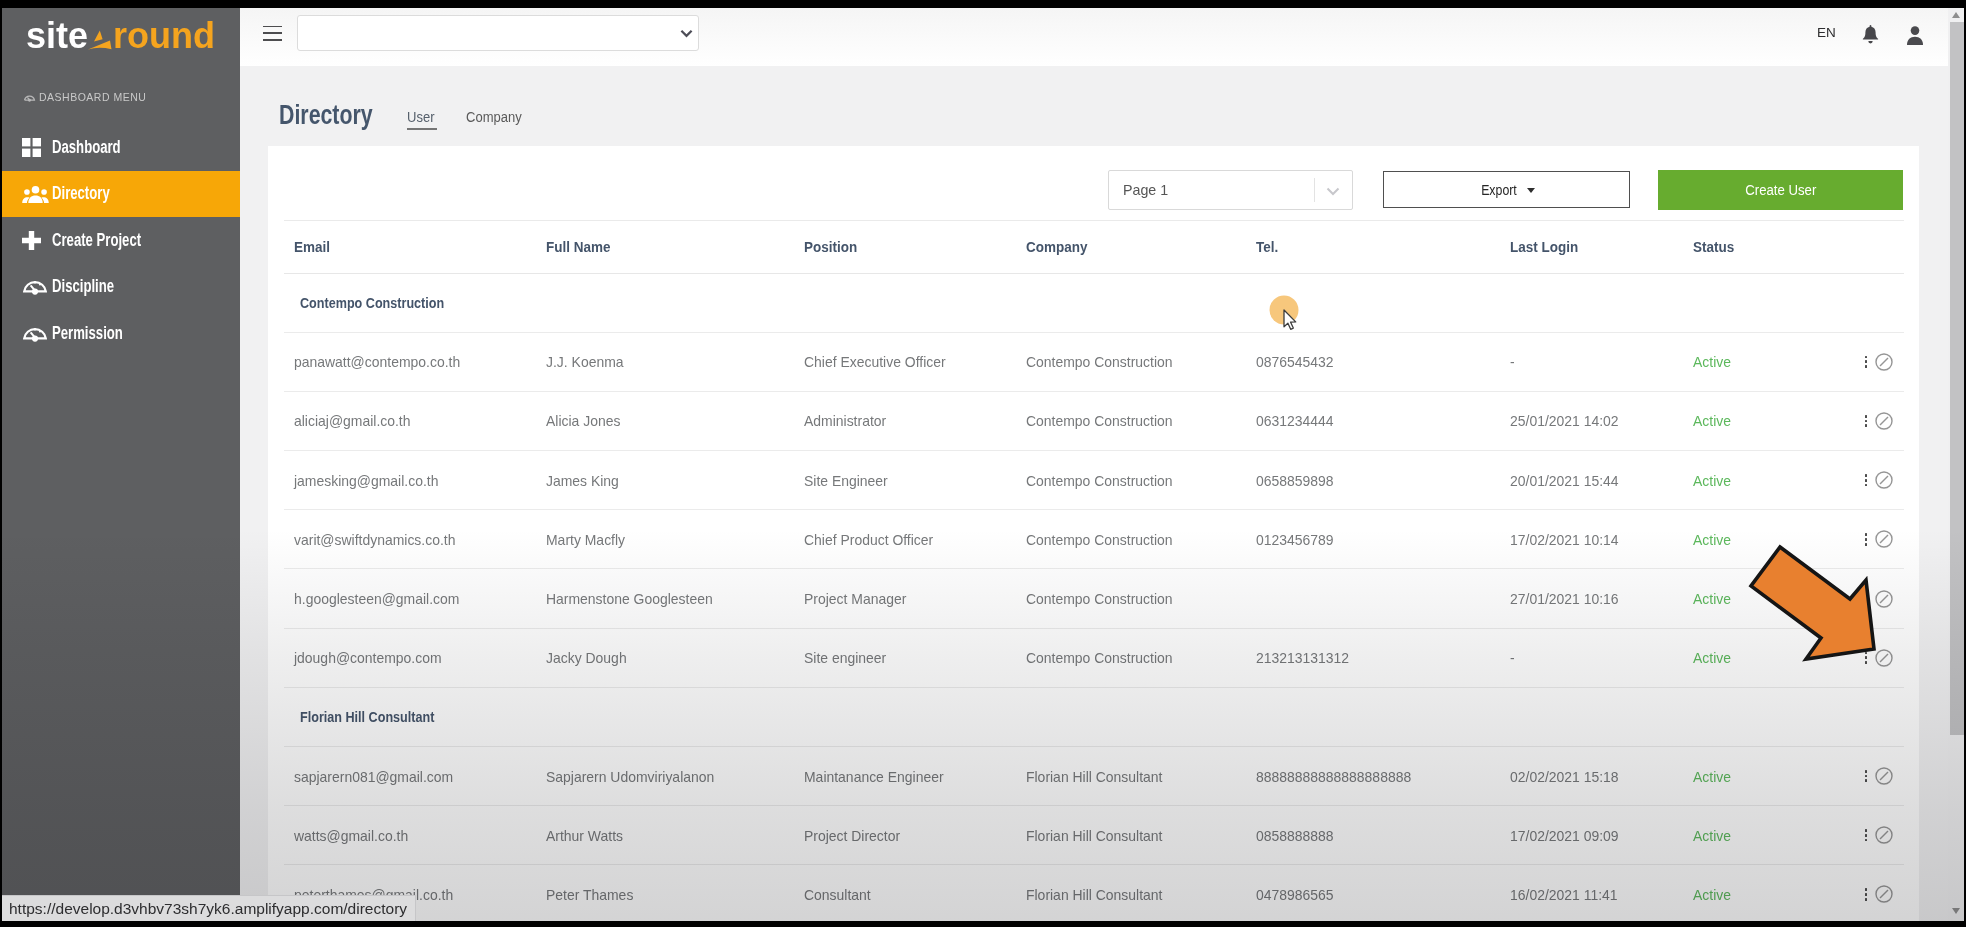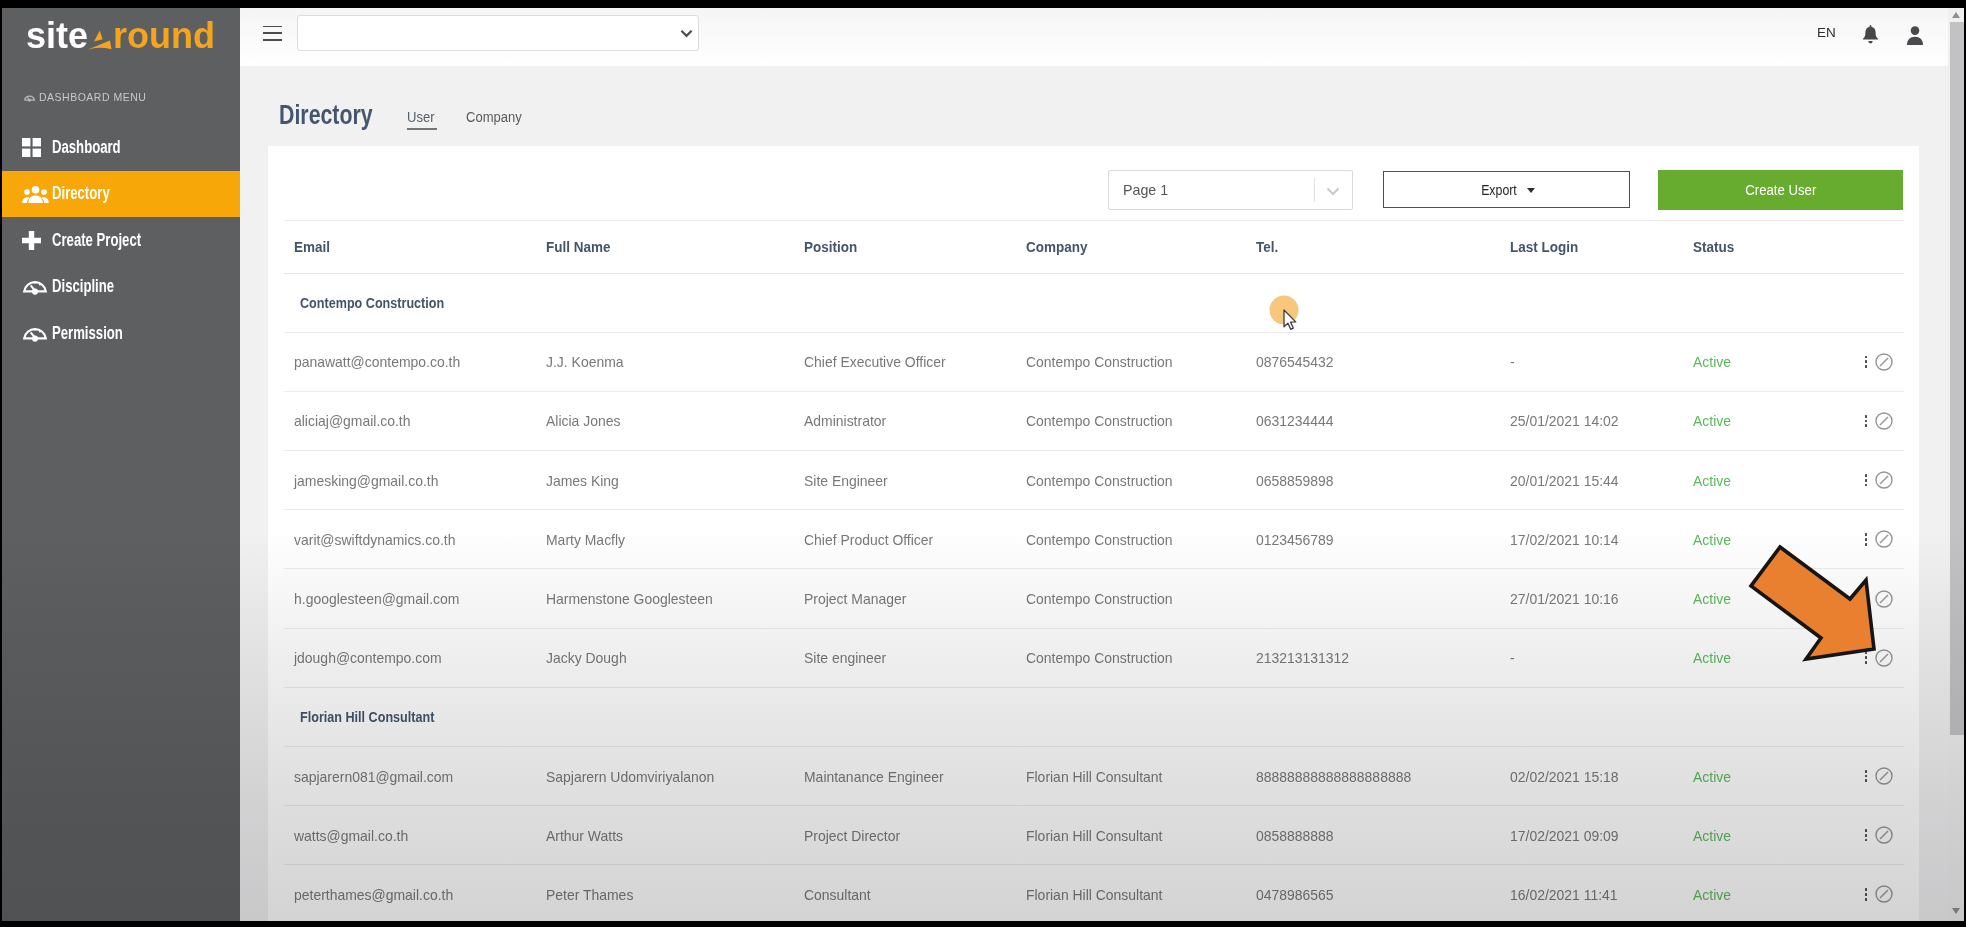--- a/index.html
+++ b/index.html
@@ -418,19 +418,22 @@
       </div>
     </div>
     <div class="vignette" data-name="screen-vignette"></div>
     <svg class="cursor-fx" data-name="mouse-cursor" width="38" height="46" viewBox="0 0 38 46">
       <circle cx="19" cy="15" r="14.5" fill="#f7c77c" data-name="cursor-highlight-circle"></circle>
       <path d="M19,15 L19,31.8 L22.9,28.2 L25.7,34.3 L28.3,33.1 L25.5,27.1 L30.7,26.9 Z" fill="#fff" stroke="#3c3c3c" stroke-width="1.3" stroke-linejoin="round" data-name="cursor-arrow"></path>
     </svg>
     <svg class="big-arrow" data-name="annotation-arrow-icon" width="142" height="134" viewBox="0 0 142 134">
       <polygon points="40,11 110,63 126,44 134,113 66,123 81,102 11,50" fill="#e8802f" stroke="#151515" stroke-width="3.6" stroke-linejoin="miter"></polygon>
     </svg>
+    <div class="statusbar" data-name="browser-status-bar">
+      <span data-name="status-url-text">https://develop.d3vhbv73sh7yk6.amplifyapp.com/directory</span>
+    </div>
     <div class="scrollbar" data-name="vertical-scrollbar">
       <div class="sb-up" data-name="scroll-up-arrow-icon"></div>
       <div class="sb-thumb" data-name="scrollbar-thumb"></div>
       <div class="sb-down" data-name="scroll-down-arrow-icon"></div>
     </div>
   </div>
 </div>
 
 </body></html>

